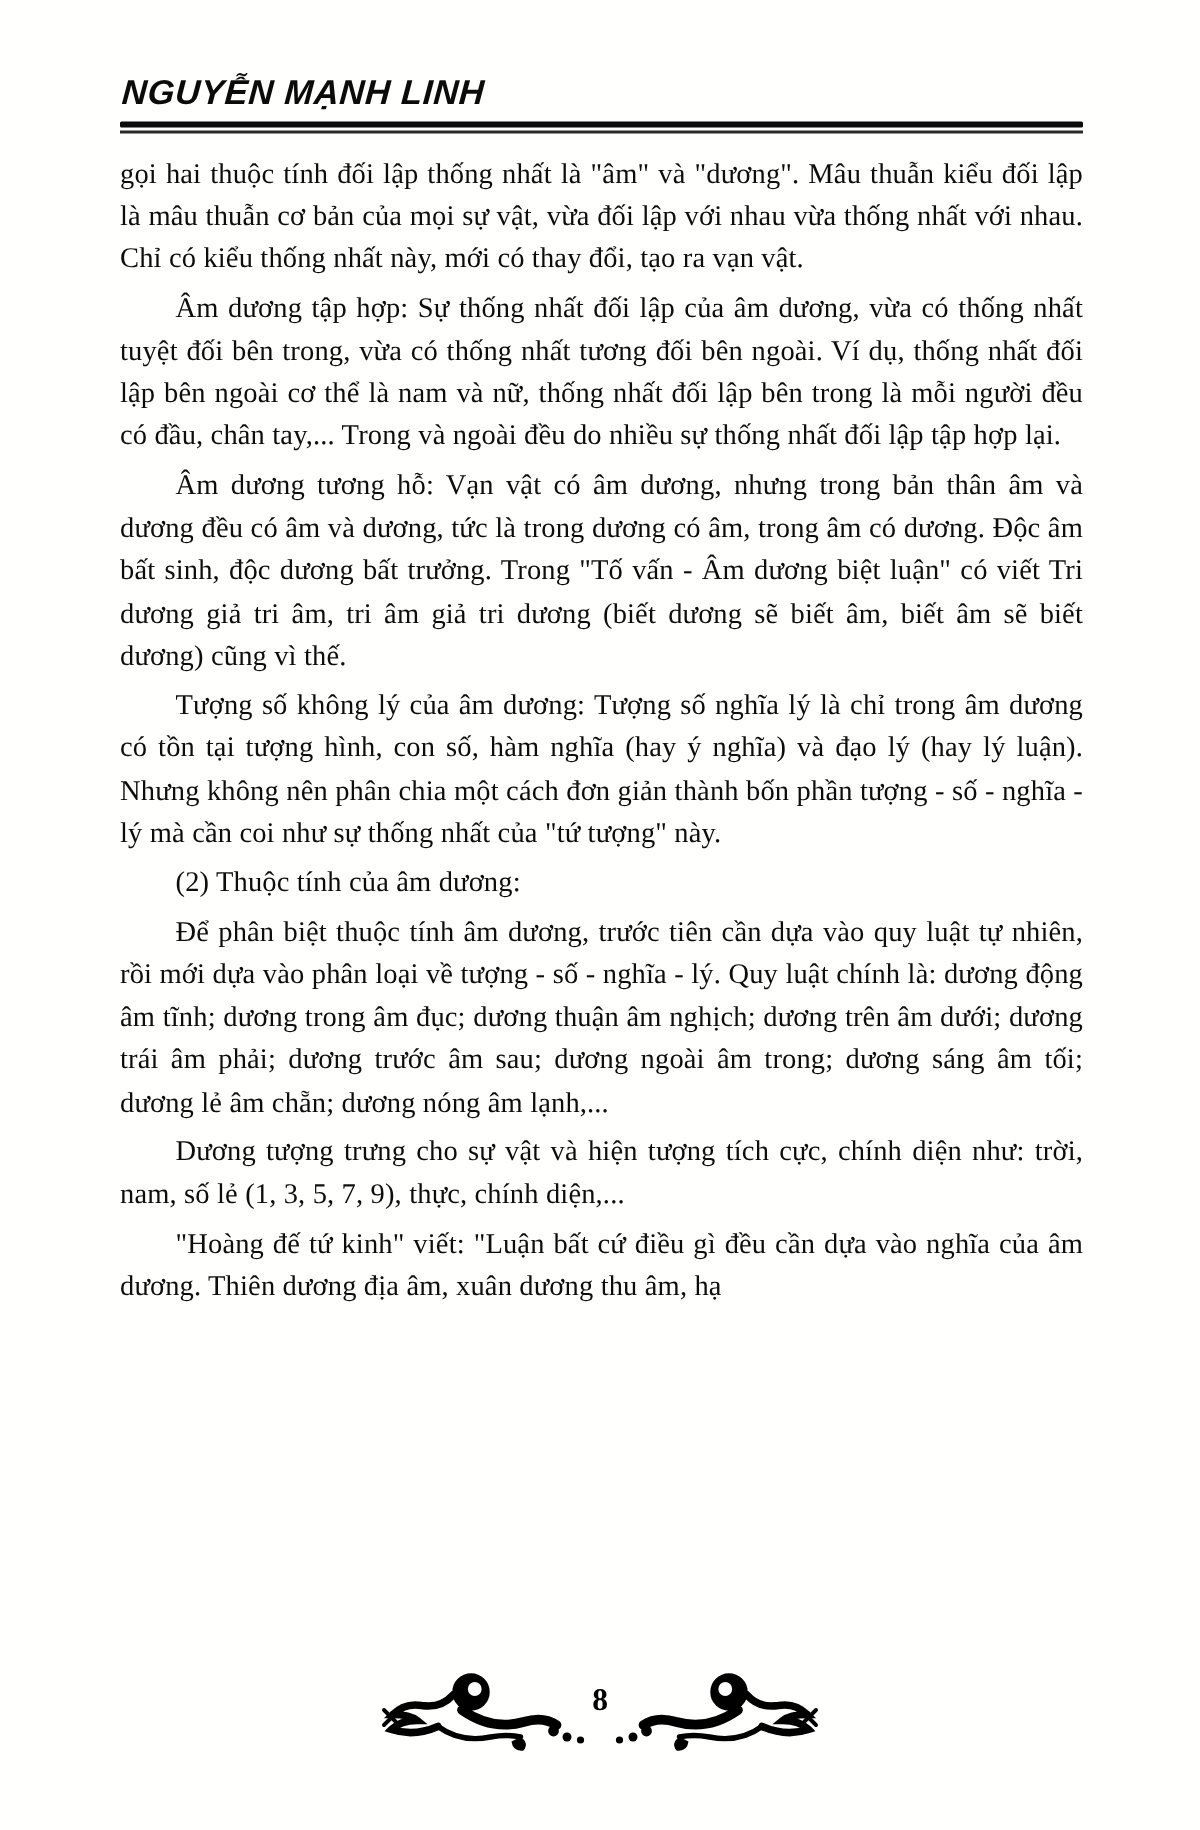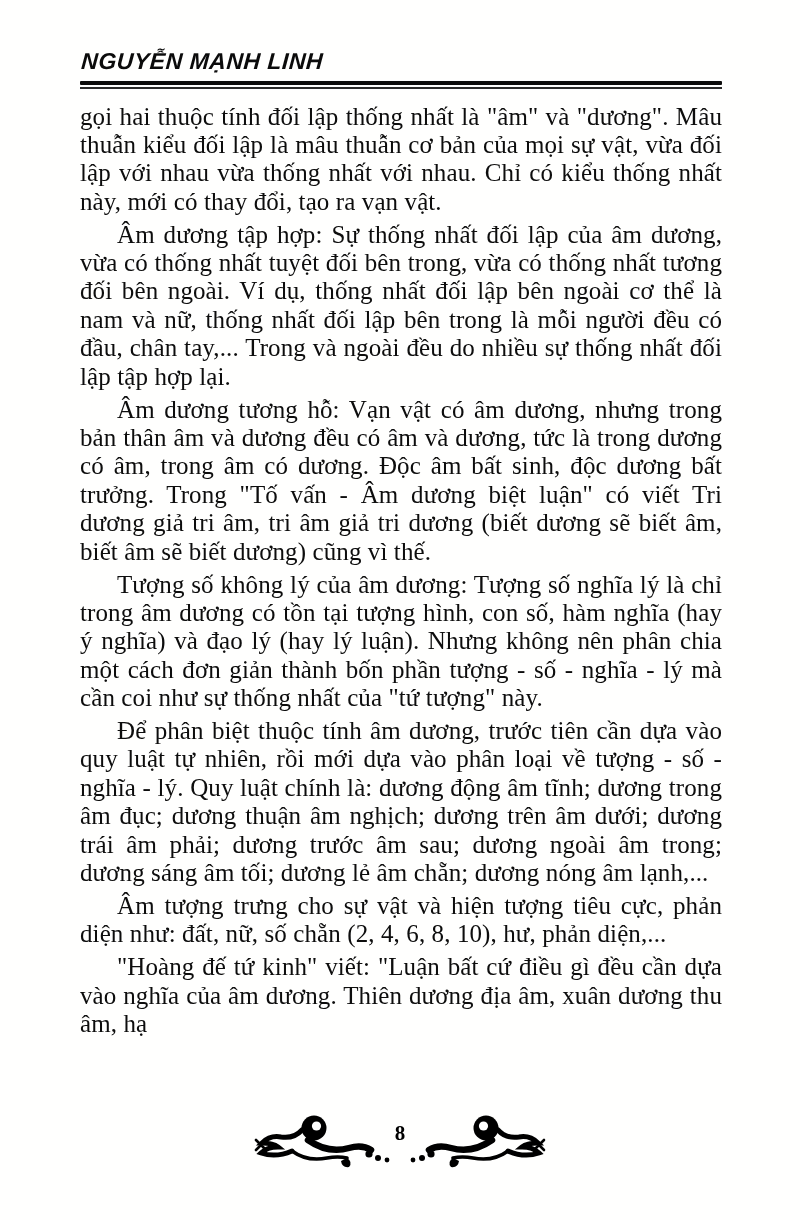--- a/index.html
+++ b/index.html
@@ -42,21 +42,21 @@
   .rule-thin {
     height: 1.5px;
     background: #2a2a2a;
     margin-top: 2px;
   }
   
   .body-text {
     margin-top: 14px;
     height: 1010px;
     overflow: hidden;
-    font-size: 25px;
+    font-size: 19px;
     line-height: 28.4px;
     text-align: justify;
     letter-spacing: 0.1px;
   }
   .body-text p {
     margin: 0 0 4.5px 0;
   }
   .body-text p.indent {
     text-indent: 37px;
   }
@@ -101,22 +101,23 @@
     <div class="running-header">NGUYỄN MẠNH LINH</div>
     <div class="rule-thick"></div>
     <div class="rule-thin"></div>
   </header>
 
   <main class="body-text">
       <p><span>gọi hai thuộc tính đối lập thống nhất là "âm" và "dương". Mâu thuẫn kiểu đối lập là mâu thuẫn cơ bản của mọi sự vật, vừa đối lập với nhau vừa thống nhất với nhau. Chỉ có kiểu thống nhất này, mới có thay đổi, tạo ra vạn vật.</span></p>
       <p class="indent"><span class="italic">Âm dương tập hợp: </span><span>Sự thống nhất đối lập của âm dương, vừa có thống nhất tuyệt đối bên trong, vừa có thống nhất tương đối bên ngoài. Ví dụ, thống nhất đối lập bên ngoài cơ thể là nam và nữ, thống nhất đối lập bên trong là mỗi người đều có đầu, chân tay,... Trong và ngoài đều do nhiều sự thống nhất đối lập tập hợp lại.</span></p>
       <p class="indent"><span class="italic">Âm dương tương hỗ: </span><span>Vạn vật có âm dương, nhưng trong bản thân âm và dương đều có âm và dương, tức là trong dương có âm, trong âm có dương. Độc âm bất sinh, độc dương bất trưởng. Trong "Tố vấn - Âm dương biệt luận" có viết </span><span class="italic">Tri dương giả tri âm, tri âm giả tri dương</span><span> (biết dương sẽ biết âm, biết âm sẽ biết dương) cũng vì thế.</span></p>
       <p class="indent"><span class="italic">Tượng số không lý của âm dương: </span><span>Tượng số nghĩa lý là chỉ trong âm dương có tồn tại tượng hình, con số, hàm nghĩa (hay ý nghĩa) và đạo lý (hay lý luận). Nhưng không nên phân chia một cách đơn giản thành bốn phần tượng - số - nghĩa - lý mà cần coi như sự thống nhất của "tứ tượng" này.</span></p>
+      <p class="indent"><span>(2) Thuộc tính của âm dương:</span></p>
       <p class="indent"><span>Để phân biệt thuộc tính âm dương, trước tiên cần dựa vào quy luật tự nhiên, rồi mới dựa vào phân loại về tượng - số - nghĩa - lý. Quy luật chính là: dương động âm tĩnh; dương trong âm đục; dương thuận âm nghịch; dương trên âm dưới; dương trái âm phải; dương trước âm sau; dương ngoài âm trong; dương sáng âm tối; dương lẻ âm chẵn; dương nóng âm lạnh,...</span></p>
-      <p class="indent"><span>Âm tượng trưng cho sự vật và hiện tượng tiêu cực, phản diện như: đất, nữ, số chẵn (2, 4, 6, 8, 10), hư, phản diện,...</span></p>
+      <p class="indent"><span>Dương tượng trưng cho sự vật và hiện tượng tích cực, chính diện như: trời, nam, số lẻ (1, 3, 5, 7, 9), thực, chính diện,...</span></p>
       <p class="indent"><span>"Hoàng đế tứ kinh" viết: "Luận bất cứ điều gì đều cần dựa vào nghĩa của âm dương. Thiên dương địa âm, xuân dương thu âm, hạ</span></p>
     </main>
 
   <footer class="page-footer">
     <div class="ornament-wrap">
       <svg viewBox="0 0 300 58" xmlns="http://www.w3.org/2000/svg" aria-hidden="true">
         <defs>
           <g id="fl" fill="#000" stroke="none">
 
             <path d="M6,28 l10,10 M16,28 l-10,10" stroke="#000" stroke-width="2.6" stroke-linecap="round" fill="none"></path>

